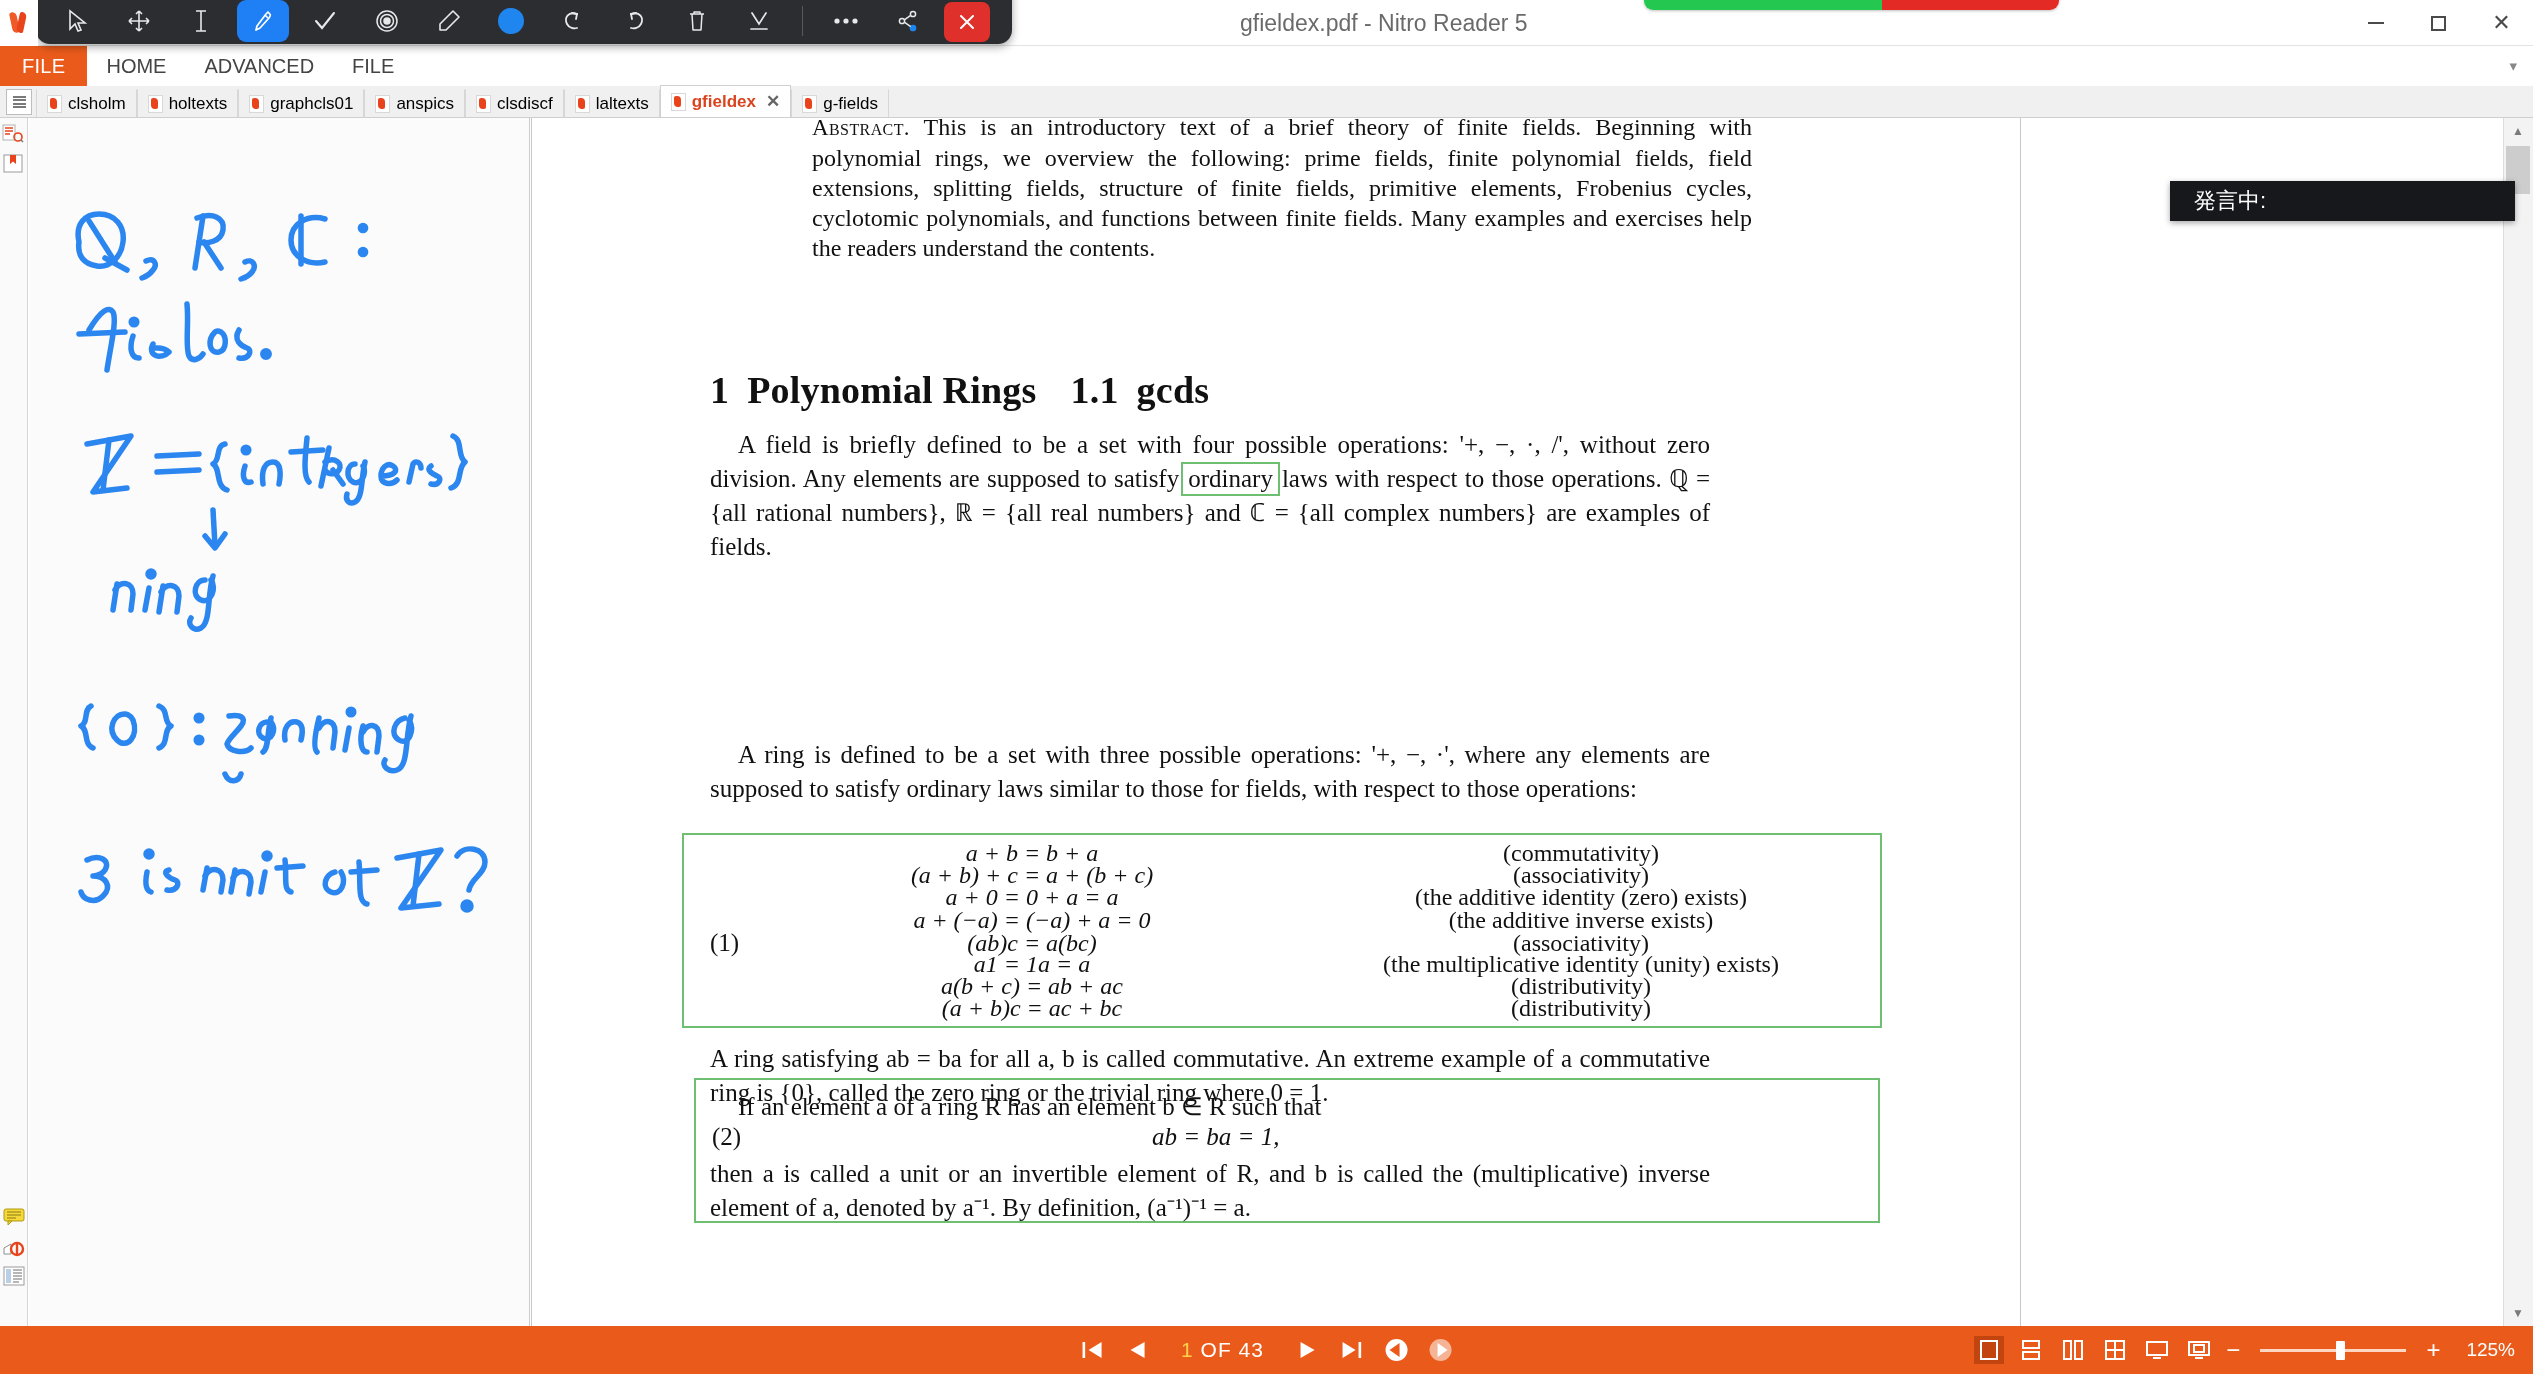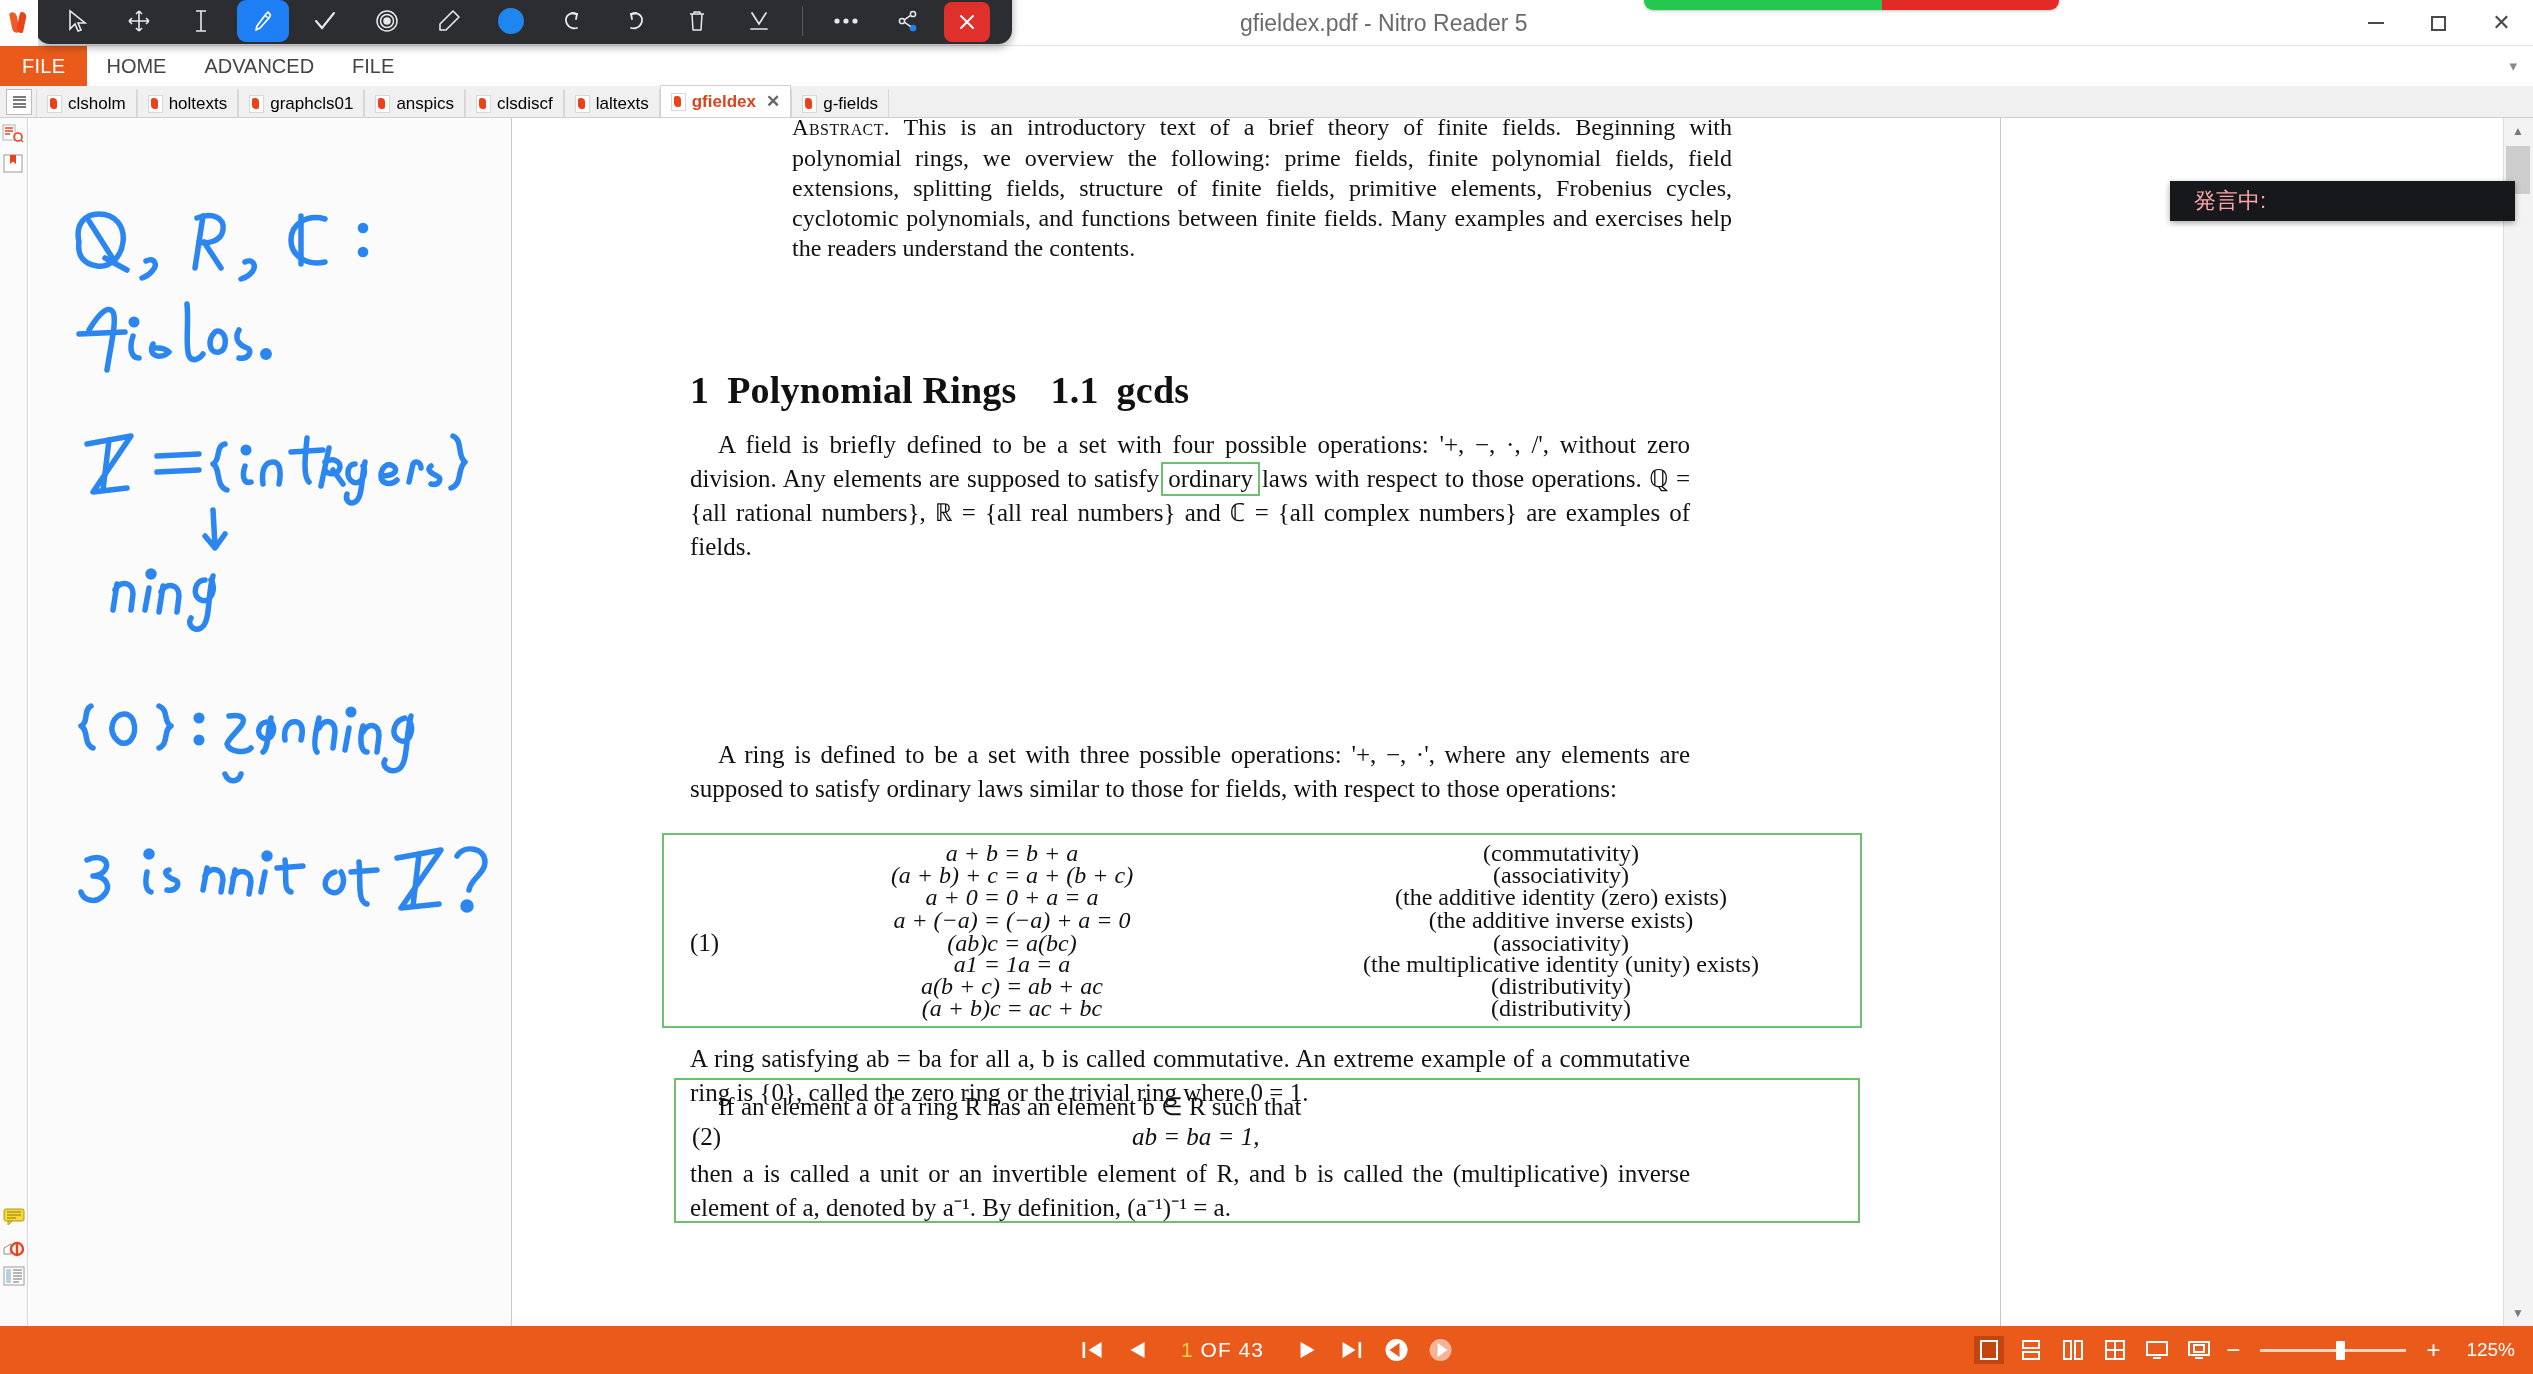--- a/index.html
+++ b/index.html
@@ -127,21 +127,21 @@
   .rail-ico{width:24px;height:24px;margin:4px auto 6px auto;display:block;}
 
   
   .whiteboard{
     position:absolute;left:29px;top:118px;width:501px;height:1208px;
     background:#fbfbfb;border-right:1px solid #cccccc;box-sizing:border-box;overflow:hidden;
   }
   .ink{position:absolute;left:0;top:0;width:501px;height:1208px;}
 
   .pdfpane{
-    position:absolute;left:511px;top:118px;width:1971px;height:1208px;
+    position:absolute;left:531px;top:118px;width:1971px;height:1208px;
     background:#ffffff;overflow:hidden;
   }
   .page{
     position:absolute;left:0px;top:0px;width:1490px;height:1208px;
     background:#ffffff;border-right:1px solid #c9c9c9;border-left:1px solid #c9c9c9;
     box-sizing:border-box;
   }
 
   
   .doc{
@@ -230,21 +230,21 @@
   }
   .zoomslider .knob{
     position:absolute;left:76px;top:-8px;width:9px;height:19px;background:#ffffff;border-radius:1px;
   }
   .zoomtxt{font-size:19px;margin-left:14px;}
   .pm{font-size:24px;line-height:1;}
 
   
   .speak-badge{
     position:absolute;left:2170px;top:181px;width:345px;height:40px;
-    background:#16181c;color:#fca5a5;display:flex;align-items:center;
+    background:#16181c;color:#ffffff;display:flex;align-items:center;
     padding-left:24px;box-sizing:border-box;font-size:22px;
     box-shadow:0 2px 6px rgba(0,0,0,.35);z-index:60;
     font-family:Liberation Sans, sans-serif;
   }
 </style>
 </head>
 <body>
 
 <div class="titlebar">
   <div class="title-text">gfieldex.pdf - Nitro Reader 5</div>

